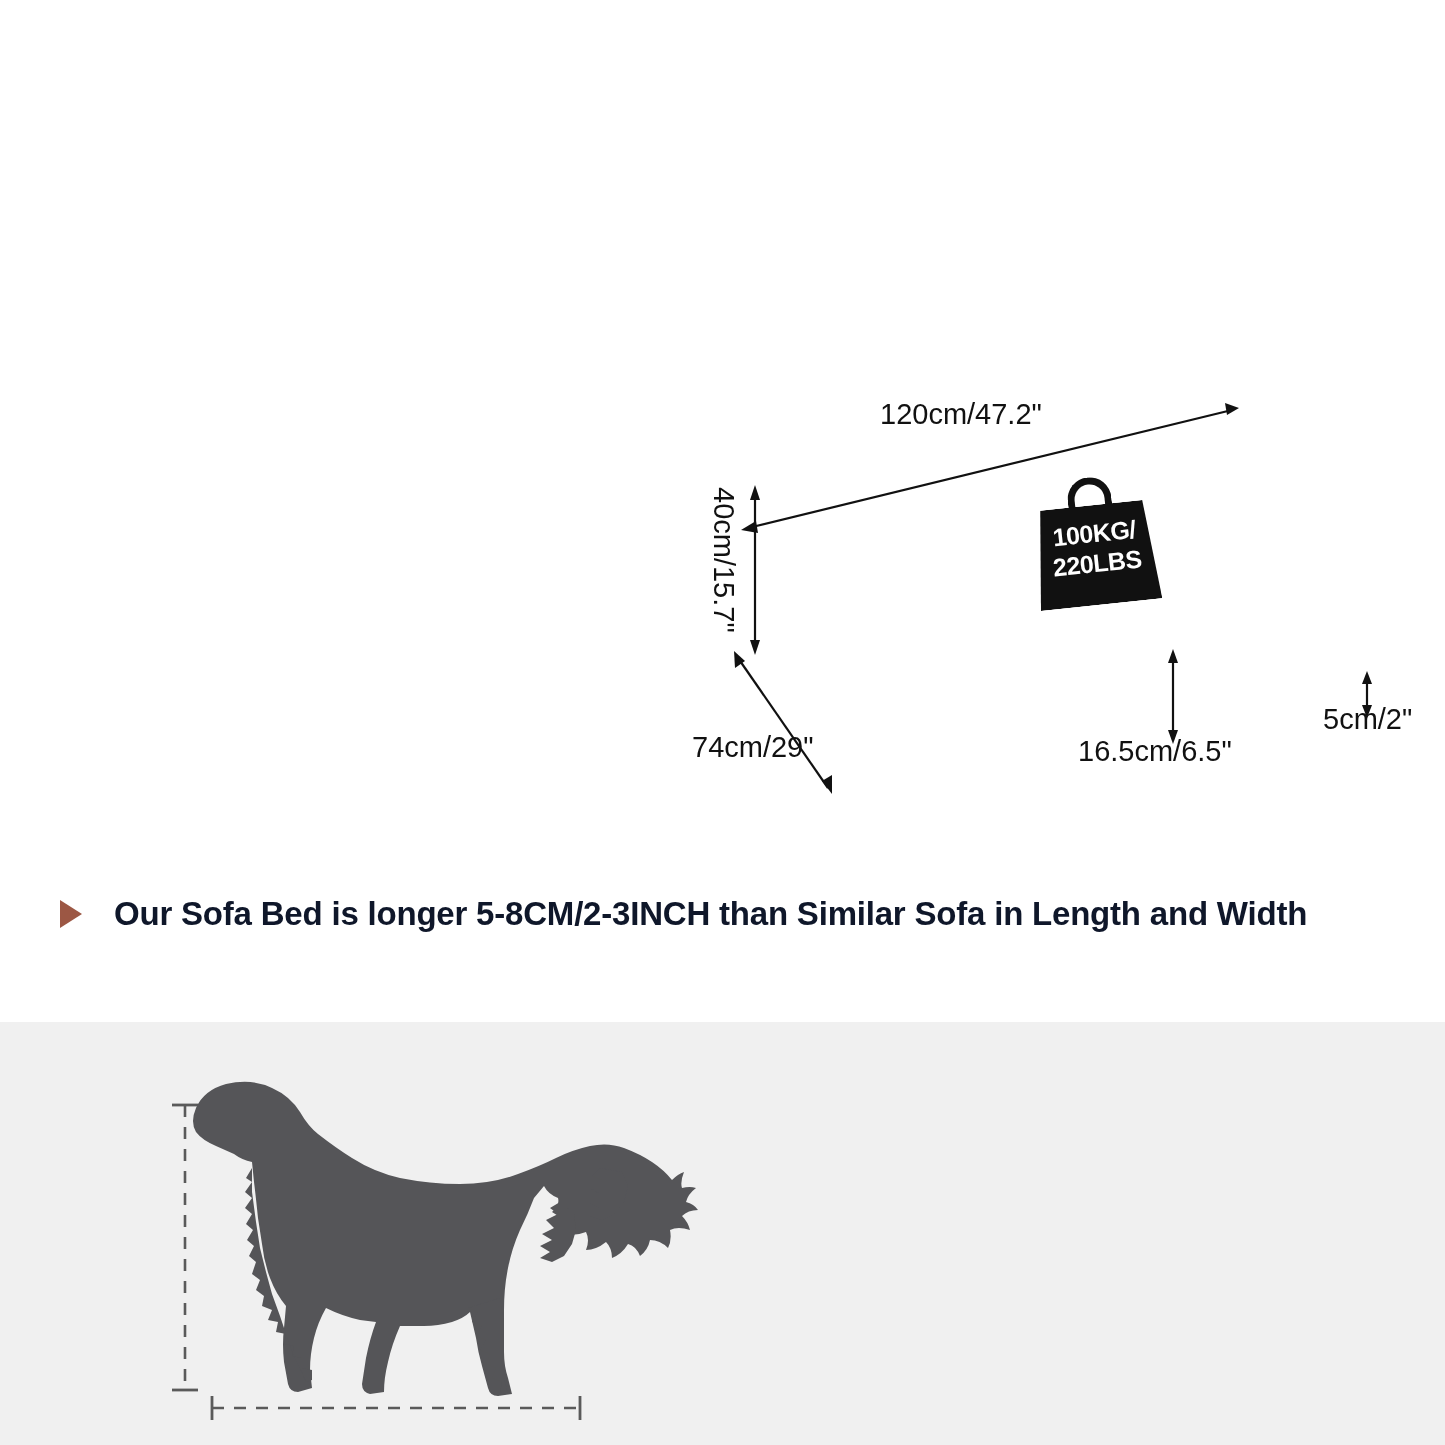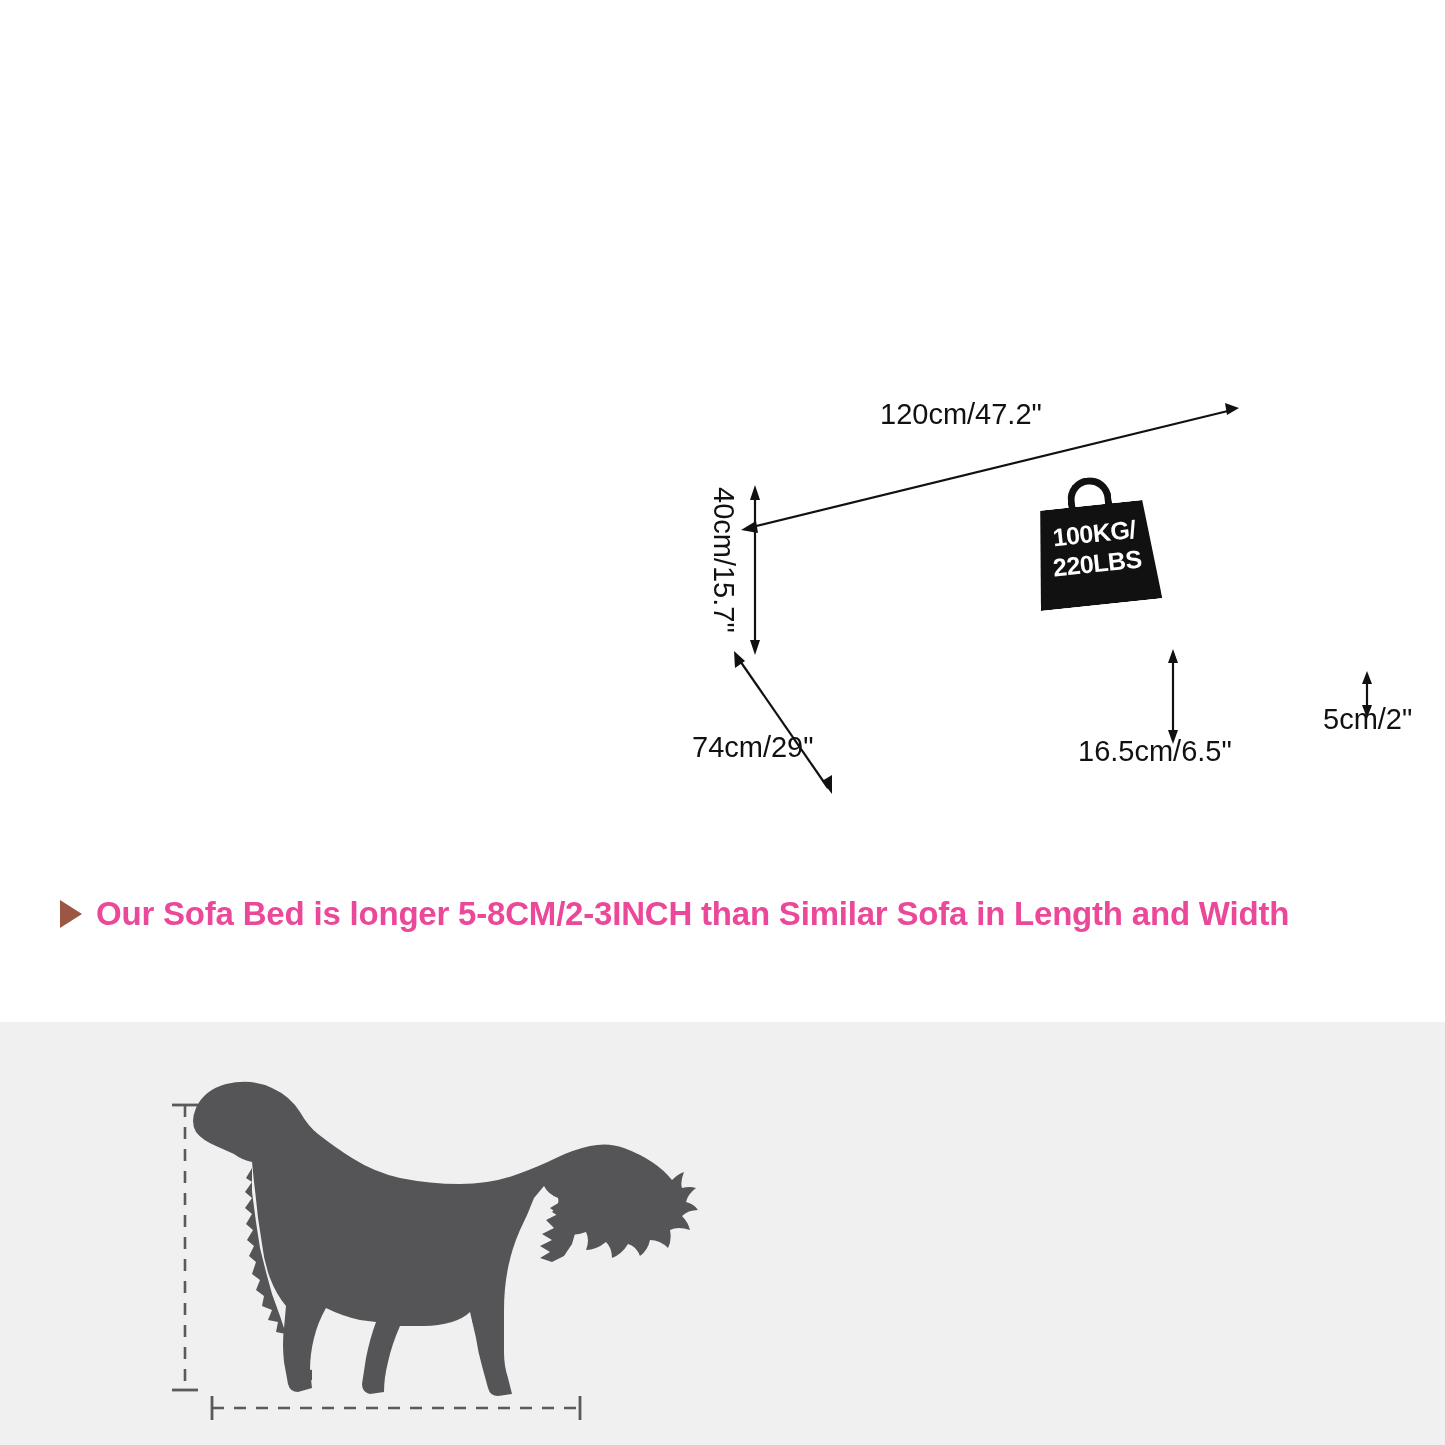--- a/index.html
+++ b/index.html
@@ -110,22 +110,23 @@
     white-space: nowrap;
   }
   .bullet-tri {
     width: 0; height: 0;
     border-top: 14px solid transparent;
     border-bottom: 14px solid transparent;
     border-left: 22px solid #9c5744;
     flex: none;
   }
   .bullet-text {
-    font-size: 33px; font-weight: bold; color: #ec4899;
+    font-size: 33px; font-weight: bold; color: #0f172a;
     letter-spacing: -0.2px;
+    margin-left: 18px;
   }
 
   
   .bottom-section {
     position: absolute; left: 0; top: 1022px; width: 1445px; height: 423px;
     background: #f0f0f0;
   }
 
   svg { display: block; overflow: visible; }
 </style>

